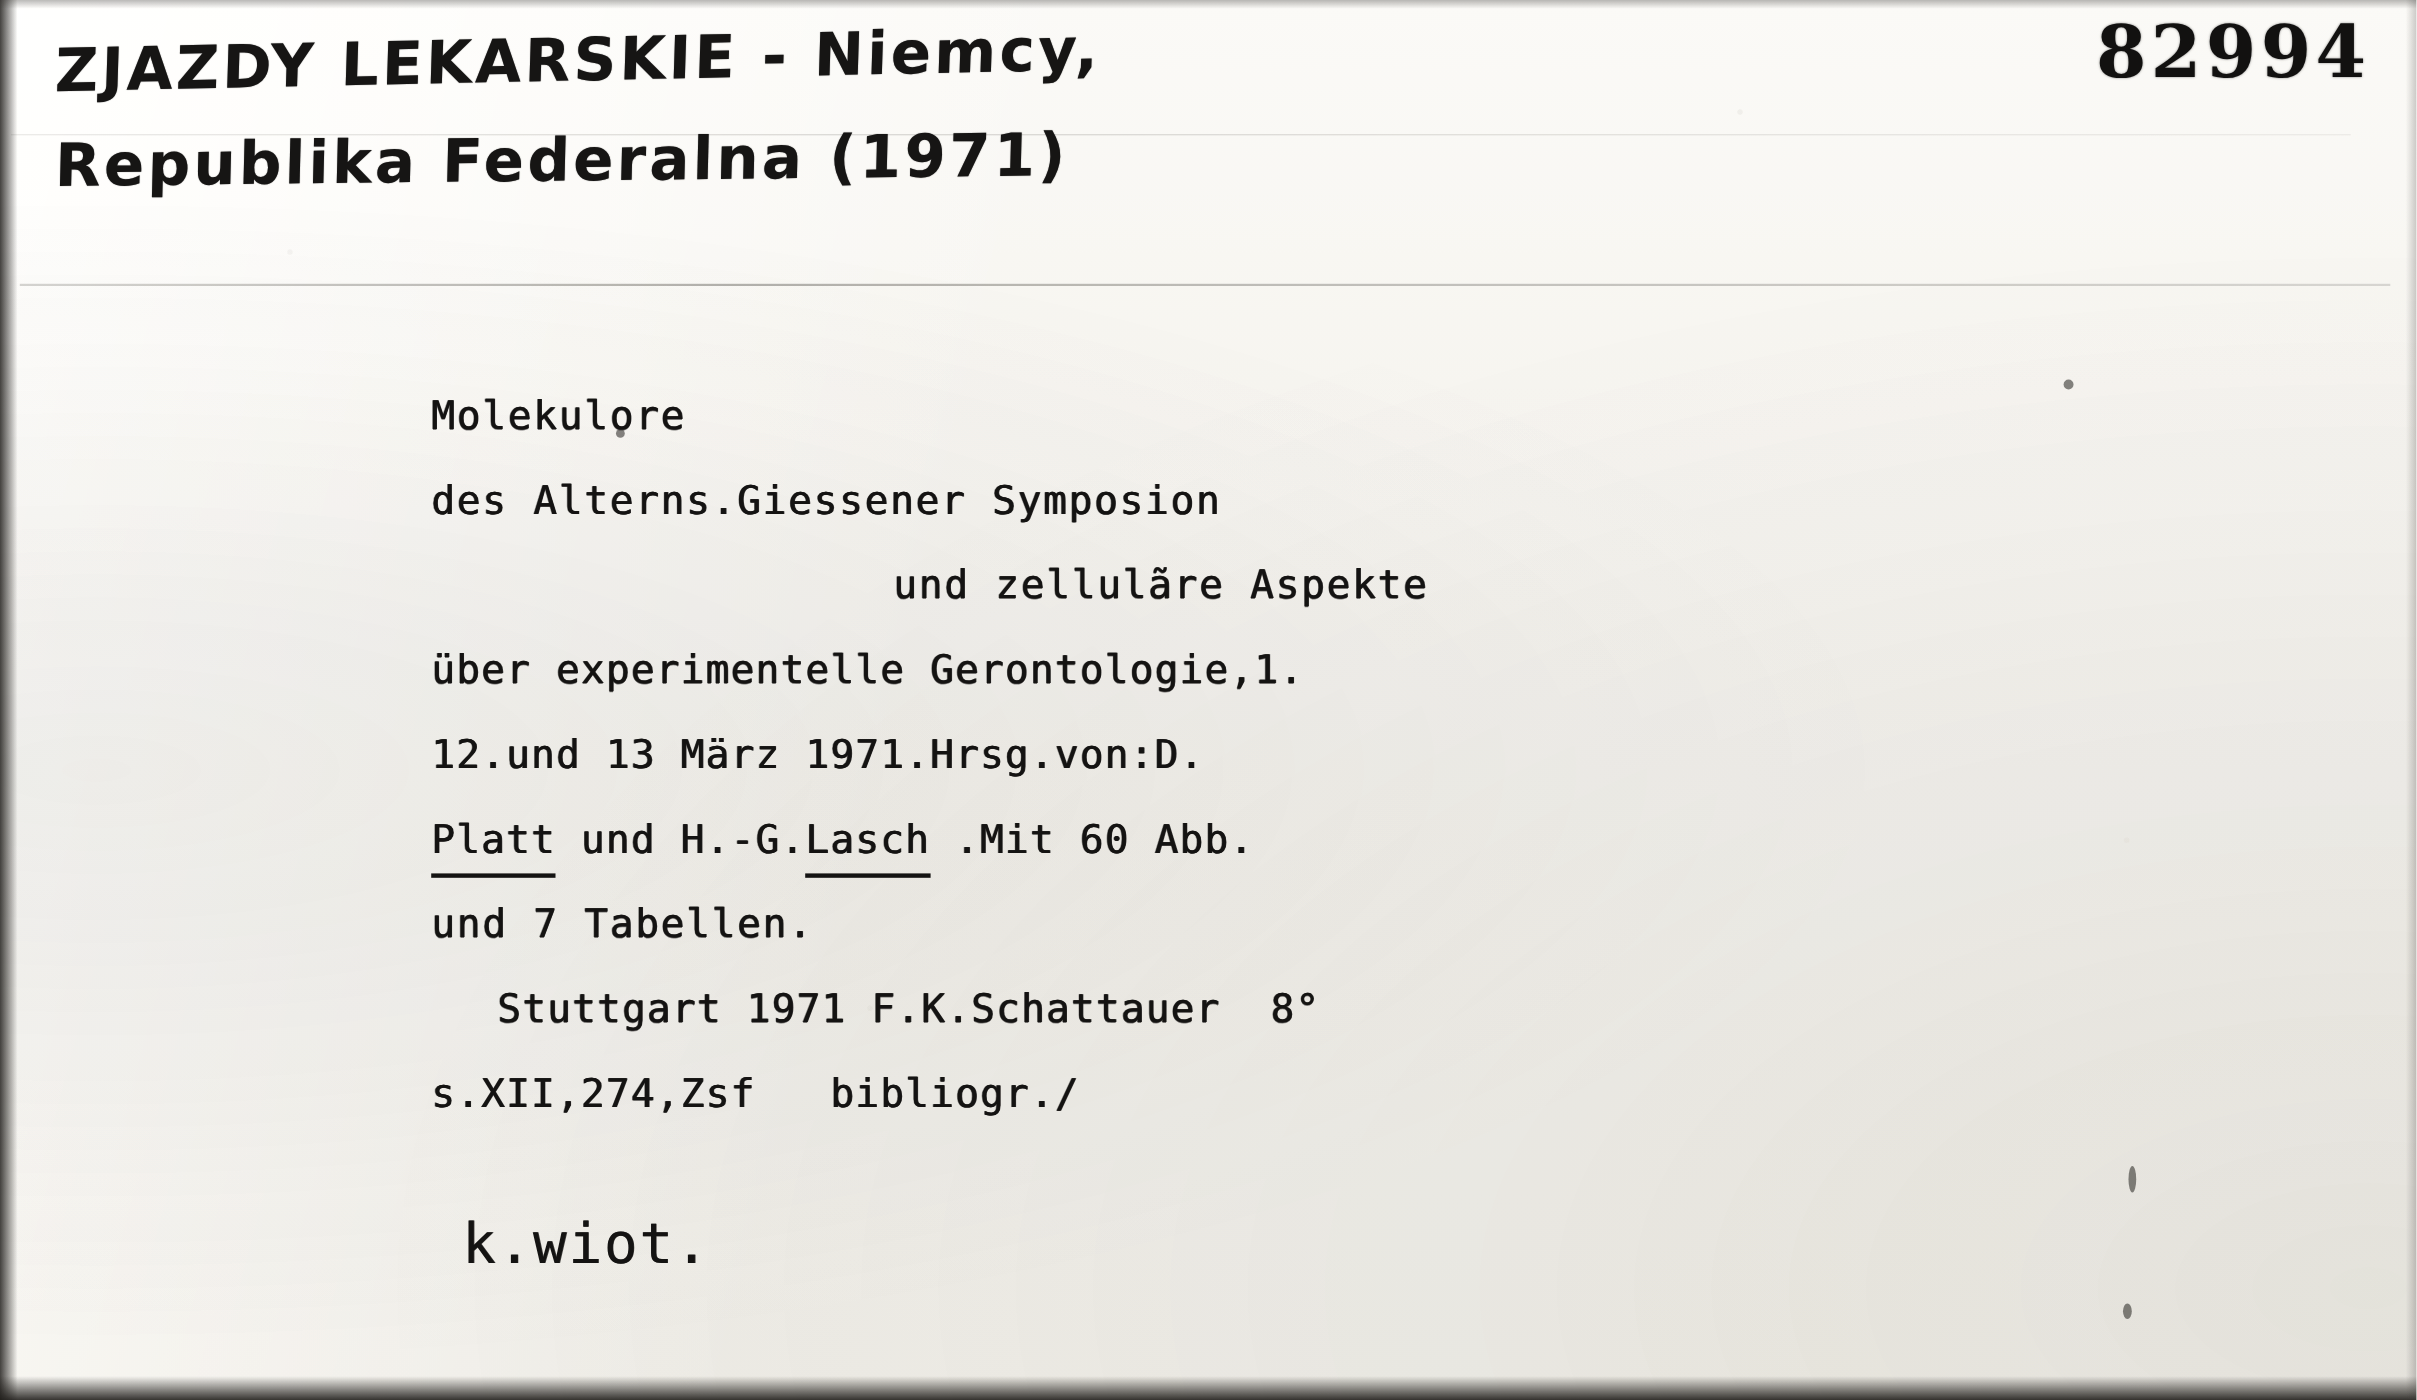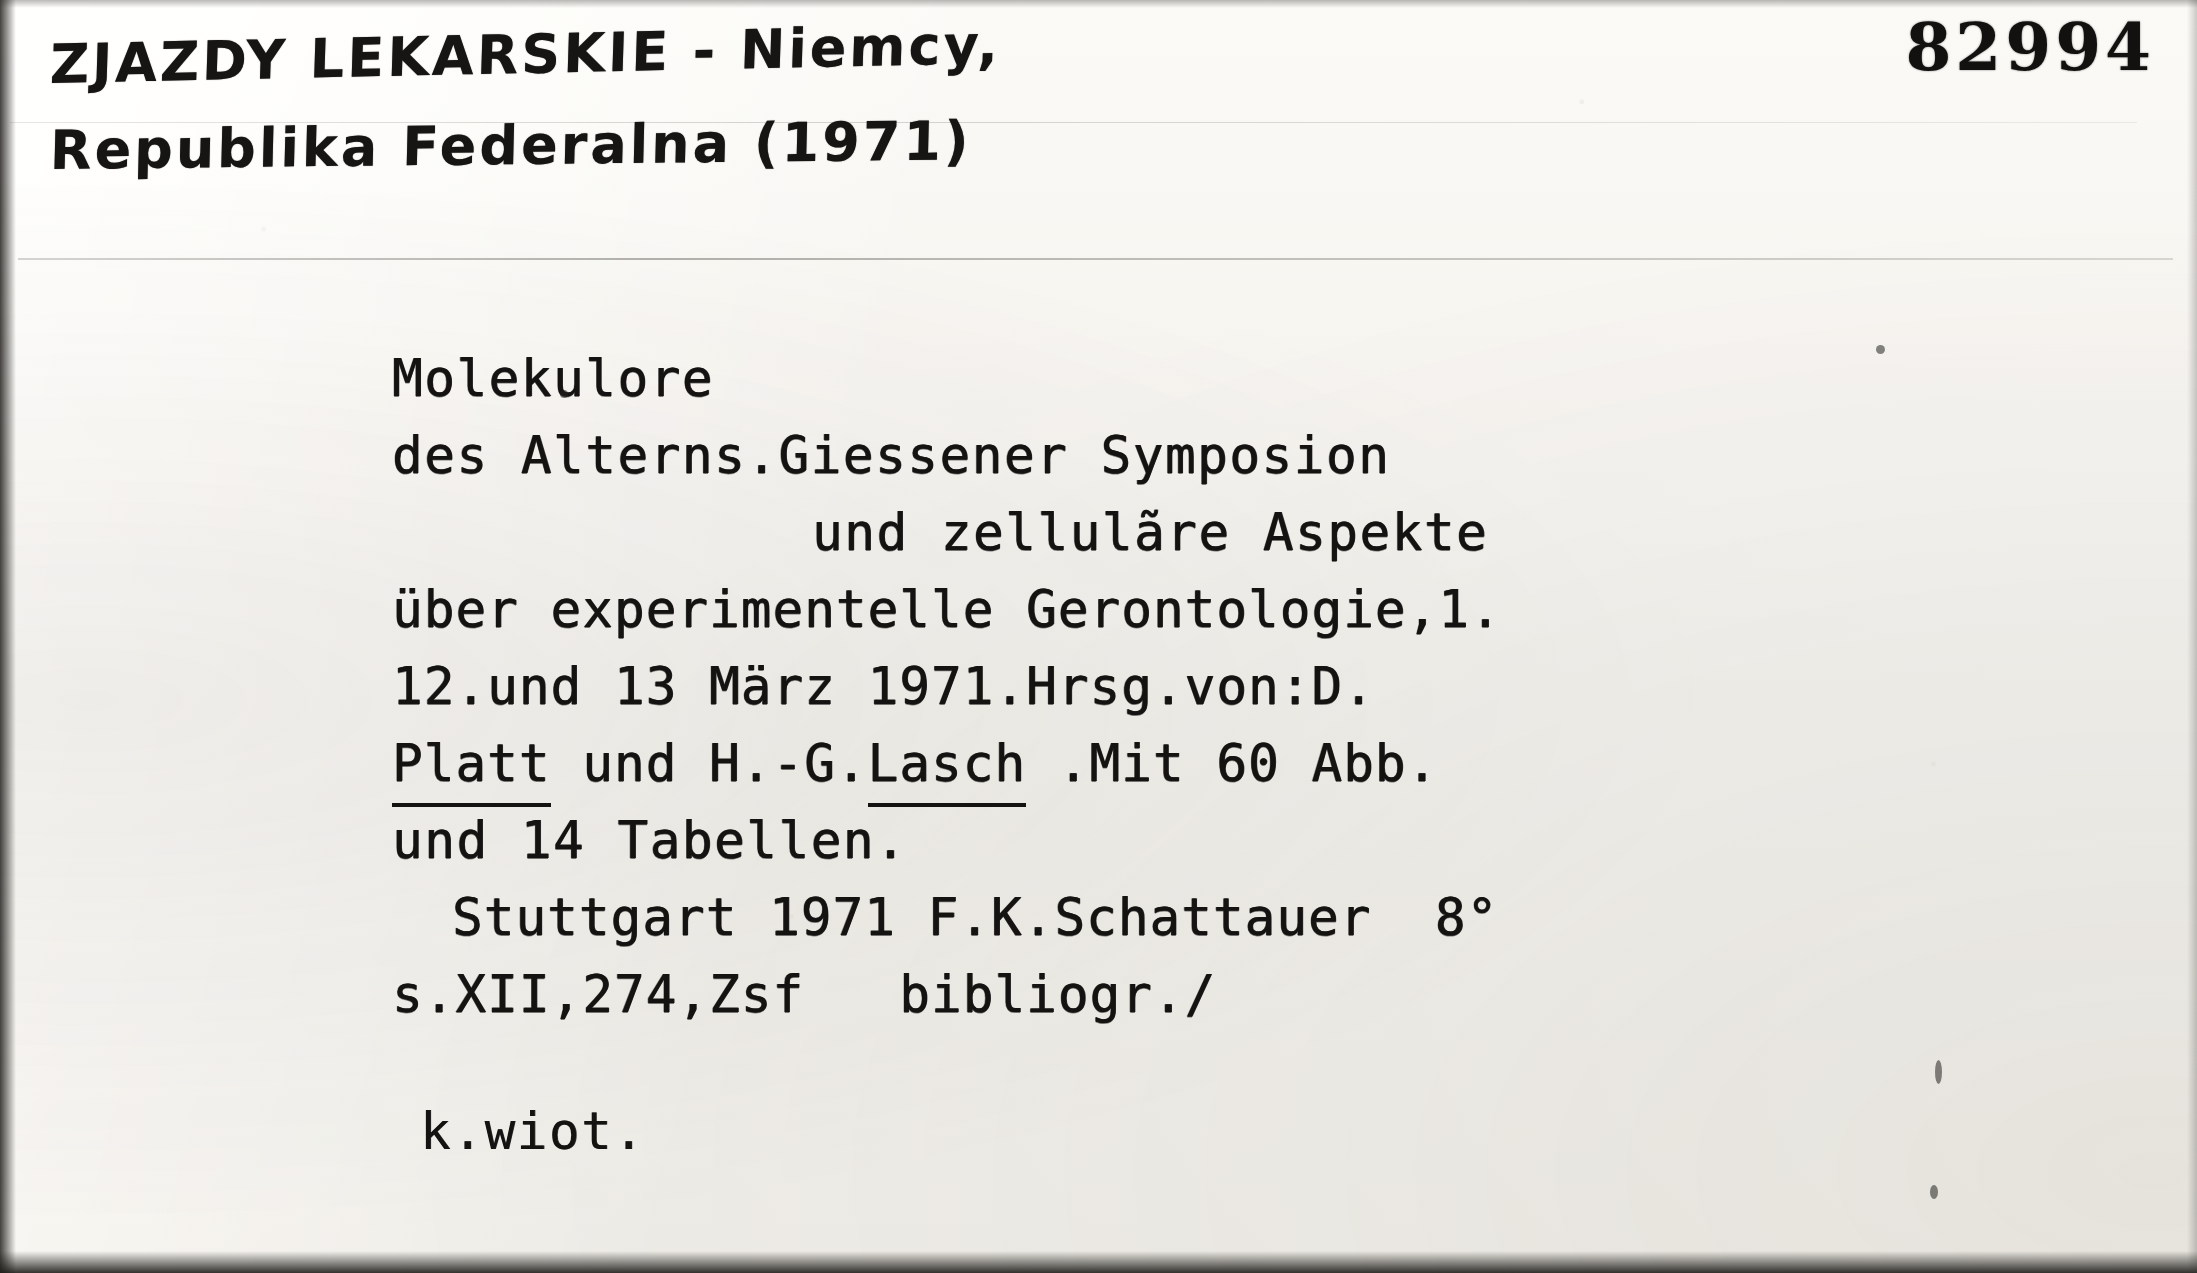--- a/index.html
+++ b/index.html
@@ -121,21 +121,21 @@
     text-shadow: 0 0 2px rgba(0,0,0,0.5);
   }
 
   
   .typed {
     position: absolute;
     left: 392px;
     top: 340px;
     width: 1760px;
     font-family: "DejaVu Sans Mono", monospace;
-    font-size: 51px;
+    font-size: 36px;
     line-height: 77px;
     letter-spacing: 1.5px;
     color: #19181700;
     color: #191817;
     text-shadow:
       0.6px 0 0 rgba(25,24,23,0.85),
       -0.6px 0 0 rgba(25,24,23,0.45),
       0 0.6px 0 rgba(25,24,23,0.55);
   }
   .t-line {
@@ -188,21 +188,21 @@
     <span class="hw-line l2">Republika Federalna (1971)</span>
   </div>
 
   <div class="typed">
     <span class="t-line indent-1">Molekulore</span>
     <span class="t-line indent-1">des Alterns.Giessener Symposion</span>
     <span class="t-line indent-2">und zellulãre Aspekte</span>
     <span class="t-line indent-1 tight">über experimentelle Gerontologie,1.</span>
     <span class="t-line indent-1 tight">12.und 13 März 1971.Hrsg.von:D.</span>
     <span class="t-line indent-1 tight"><span class="underline-word">Platt</span> und H.-G.<span class="underline-word">Lasch</span> .Mit 60 Abb.</span>
-    <span class="t-line indent-1">und 14 Tabellen.</span>
+    <span class="t-line indent-1">und 7 Tabellen.</span>
     <span class="t-line indent-3 tight">Stuttgart 1971 F.K.Schattauer  8°</span>
     <span class="t-line indent-1 tight">s.XII,274,Zsf   bibliogr./</span>
   </div>
 
   <div class="sig">k.wiot.</div>
 
   <div class="speck" style="left:1935px; top:1060px; width:7px; height:24px;"></div>
   <div class="speck" style="left:1930px; top:1185px; width:8px; height:14px;"></div>
   <div class="speck" style="left:1876px; top:345px; width:9px; height:9px;"></div>
   <div class="speck" style="left:560px; top:390px; width:8px; height:8px;"></div>

